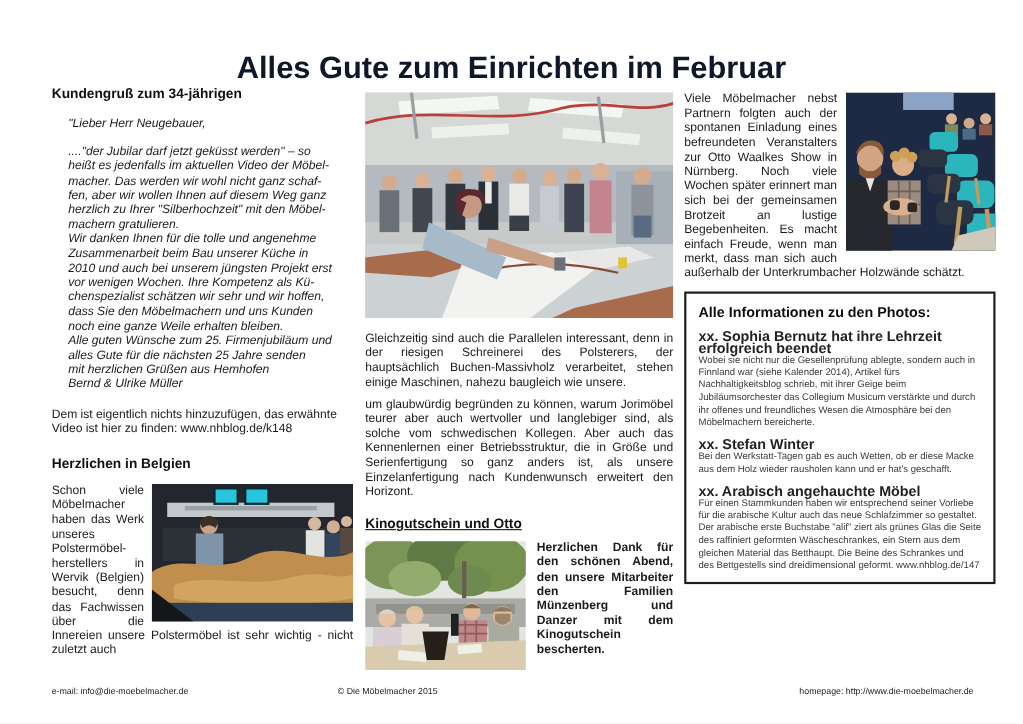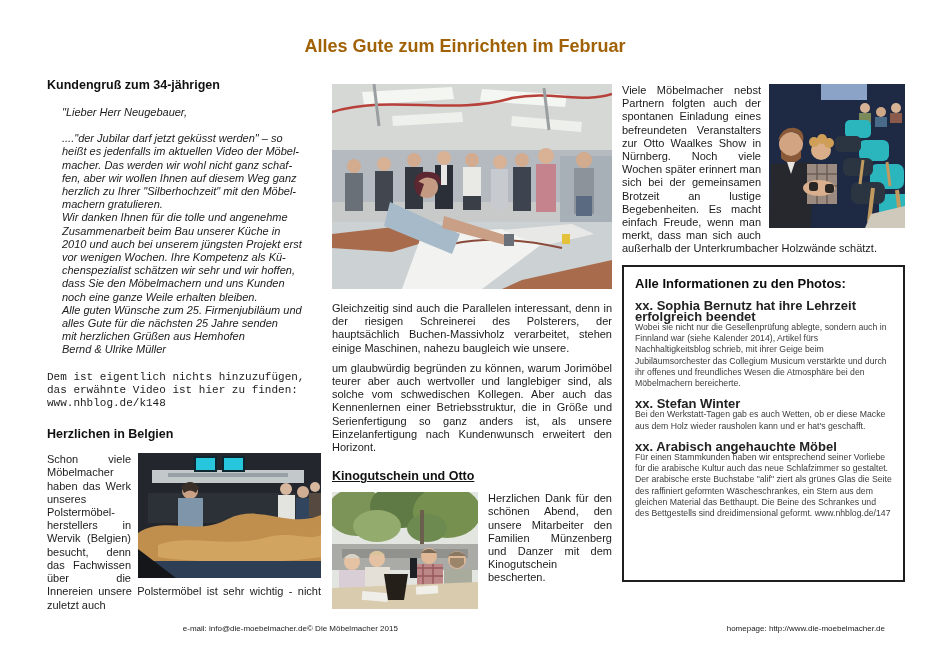--- a/index.html
+++ b/index.html
@@ -3,65 +3,65 @@
 <meta charset="utf-8">
 <style>
   * { margin:0; padding:0; box-sizing:border-box; }
   html,body { background:#e8e8e8; }
   .page {
     position:relative; width:930px; height:658px; background:#ffffff;
     font-family:"Liberation Sans", sans-serif; color:#1b1b1b; overflow:hidden;
     margin:0 auto;
   }
   .page-title {
-    position:absolute; top:36px; left:0; width:100%; text-align:center;
-    font-size:18px; font-weight:bold; color:#a16207;
+    position:absolute; top:46px; left:0; width:100%; text-align:center;
+    font-size:28px; font-weight:bold; color:#0f172a;
   }
   .col { position:absolute; top:78px; }
   .col-left  { left:47px;  width:274px; }
   .col-mid   { left:332px; width:280px; top:84px; }
   .col-right { left:622px; width:283px; top:84px; }
 
   h2.sec { font-size:12.5px; font-weight:bold; color:#111; }
   .body-txt { font-size:11px; line-height:13.2px; }
   .just { text-align:justify; }
 
   .letter { margin:14px 0 0 15px; font-style:italic; }
   .letter .salutation { white-space:pre-line; }
   .letter .lbody { margin-top:13px; white-space:pre-line; }
   .letter .signature { }
 
-  .note { margin-top:14px;font-family:Liberation Mono, monospace; }
+  .note { margin-top:14px; }
   .sec-2 { margin-top:17px; }
   .belgien { margin-top:12px; }
   .belgien svg { float:right; margin-left:7px; margin-bottom:2px; display:block; }
 
   .col-mid > svg { display:block; }
   .p1 { margin-top:7px; }
   .p2 { margin-top:13px; }
   .sec-kino { margin-top:15px;text-decoration:underline; }
-  .kino { margin-top:9px; }
+  .kino { margin-top:9px;font-weight:bold; }
   .kino svg { float:left; margin-right:10px; margin-bottom:2px; display:block; }
 
   .otto svg { float:right; margin-left:8px; margin-bottom:4px; display:block; }
 
   .photos-box {
     margin-top:9px; border:2px solid #1f1f1f; padding:9px 11px 20px 11px;
-    height:317px; overflow:hidden;
+    height:266px; overflow:hidden;
   }
   .photos-box h3 { font-size:13px; font-weight:bold; color:#0d0d0d; margin-bottom:9px; }
   .pitem { margin-bottom:9px; }
   .pitem-title { font-size:13px; font-weight:bold; color:#222; line-height:11.2px; }
   .pitem-text  { font-size:8.7px; color:#3b3b3b; line-height:11.2px; }
 
   .footer {
     position:absolute; top:624px; left:47px; right:45px;
     display:flex; align-items:baseline; font-size:8px; color:#1b1b1b;
   }
-  .footer .f-left  { width:260px; text-align:right; }
+  .footer .f-left  { width:260px; text-align:left; }
   .footer .f-mid   { flex:1; text-align:left; }
   .footer .f-right { width:260px; text-align:right; }
 </style>
 </head>
 <body>
 
 <div class="page">
 
   <div class="page-title">Alles Gute zum Einrichten im Februar</div>
 

